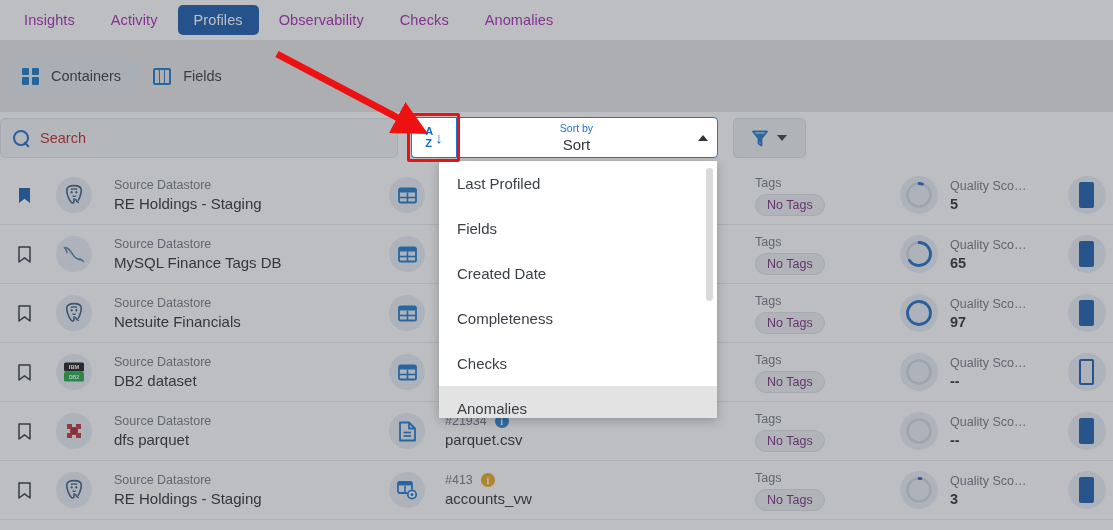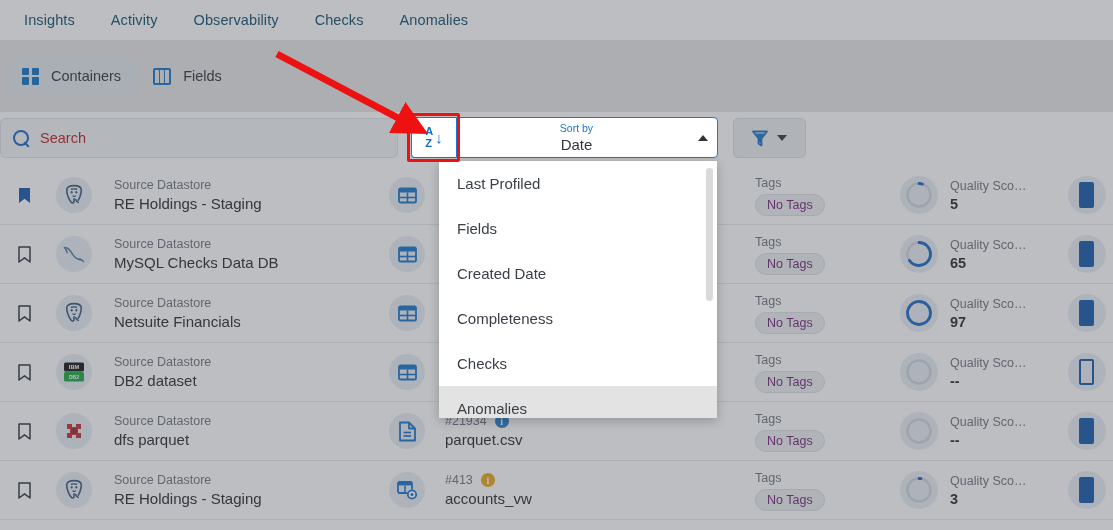--- a/index.html
+++ b/index.html
@@ -28,21 +28,21 @@
   #topnav {
     position: absolute; left: 0; top: 0;
     width: 1113px; height: 40px;
     background: #ffffff;
     display: flex; align-items: center;
     padding-left: 8px;
     z-index: 5;
   }
   .nav-tab {
     font-size: 14.5px;
-    color: #0c4a6e;
+    color: #a21caf;
     padding: 7px 16px;
     border-radius: 5px;
     margin-right: 4px;
     white-space: nowrap;
     letter-spacing: .1px;
   }
   .nav-tab.active {
     background: #0e52a8;
     color: #ffffff;
     font-weight: 400;
@@ -271,20 +271,21 @@
   .bar-empty { width: 15px; height: 26px; border: 2.5px solid #0d55a8; border-radius: 2px; background: transparent; }
 </style>
 </head>
 <body>
 
 <div id="app">
 
   <div id="topnav">
       <div class="nav-tab">Insights</div>
       <div class="nav-tab">Activity</div>
+      <div class="nav-tab active">Profiles</div>
       <div class="nav-tab">Observability</div>
       <div class="nav-tab">Checks</div>
       <div class="nav-tab">Anomalies</div>
     </div>
 
   <div id="subnav">
       <div class="seg active">
         <span class="ic-grid2">
           <i></i>
           <i></i>
@@ -379,21 +380,21 @@
             <svg width="26" height="22" viewBox="0 0 26 22">
               <path d="M3.5 4.5c2.5 0 4.2 1.3 5.7 3.2 1.7 2.2 2.9 5.1 5.6 7.2 2.2 1.7 4.6 2.3 6.4 2.4" fill="none" stroke="#4e7da8" stroke-width="1.5" stroke-linecap="round"></path>
               <path d="M3.5 4.5c1.6 1.7 2.3 3.5 2.6 5.2" fill="none" stroke="#4e7da8" stroke-width="1.5" stroke-linecap="round"></path>
               <path d="M20.5 16.5c.9.6 1.6 1.4 2 2.2" fill="none" stroke="#4e7da8" stroke-width="1.5" stroke-linecap="round"></path>
               <circle cx="18.9" cy="16" r="1" fill="#4e7da8"></circle>
             </svg>
           </span>
         </div>
         <div class="cell-name">
           <div class="kicker">Source Datastore</div>
-          <div class="value">MySQL Checks Data DB</div>
+          <div class="value">MySQL Finance Tags DB</div>
         </div>
         <div class="cell-cicon">
           <span class="cicon-circle">
             <svg width="19" height="19" viewBox="0 0 19 19">
               <rect x="1" y="2.5" width="17" height="14" rx="1.6" fill="none" stroke="#1271c9" stroke-width="1.8"></rect>
               <rect x="1" y="2.5" width="17" height="4" fill="#1271c9"></rect>
               <line x1="9.5" y1="6.5" x2="9.5" y2="16.5" stroke="#1271c9" stroke-width="1.6"></line>
               <line x1="1" y1="11.5" x2="18" y2="11.5" stroke="#1271c9" stroke-width="1.6"></line>
             </svg>
           </span>
@@ -638,21 +639,21 @@
       <span class="ic-az">
         <span class="letters">
             <span>A</span>
             <span>Z</span>
           </span>
         <span class="arrow">↓</span>
       </span>
     </div>
     <div id="sort-field">
       <div id="sort-label">Sort by</div>
-      <div id="sort-value">Date</div>
+      <div id="sort-value">Sort</div>
       <span id="sort-caret"></span>
     </div>
   </div>
 
   <div id="annot-rect"></div>
   <svg id="annot-arrow" viewBox="0 0 200 105">
     <defs>
       <marker id="ah" markerWidth="5" markerHeight="5" refX="3.2" refY="2.5" orient="auto">
         <path d="M0,0 L5,2.5 L0,5 z" fill="#ee1111"></path>
       </marker>

